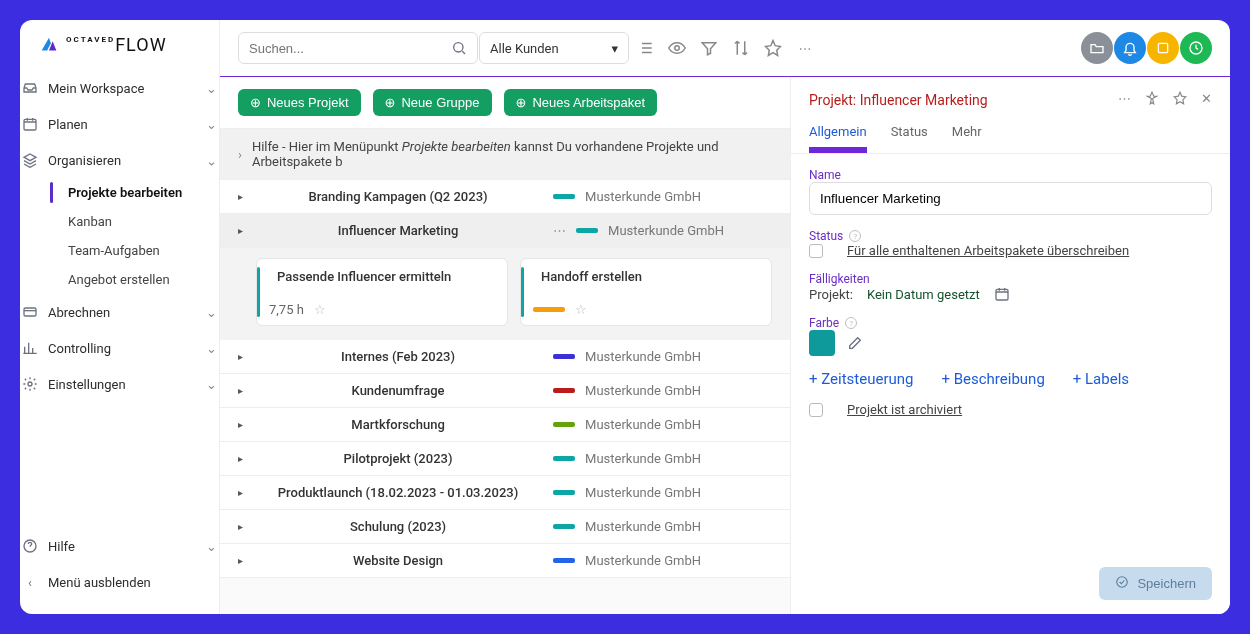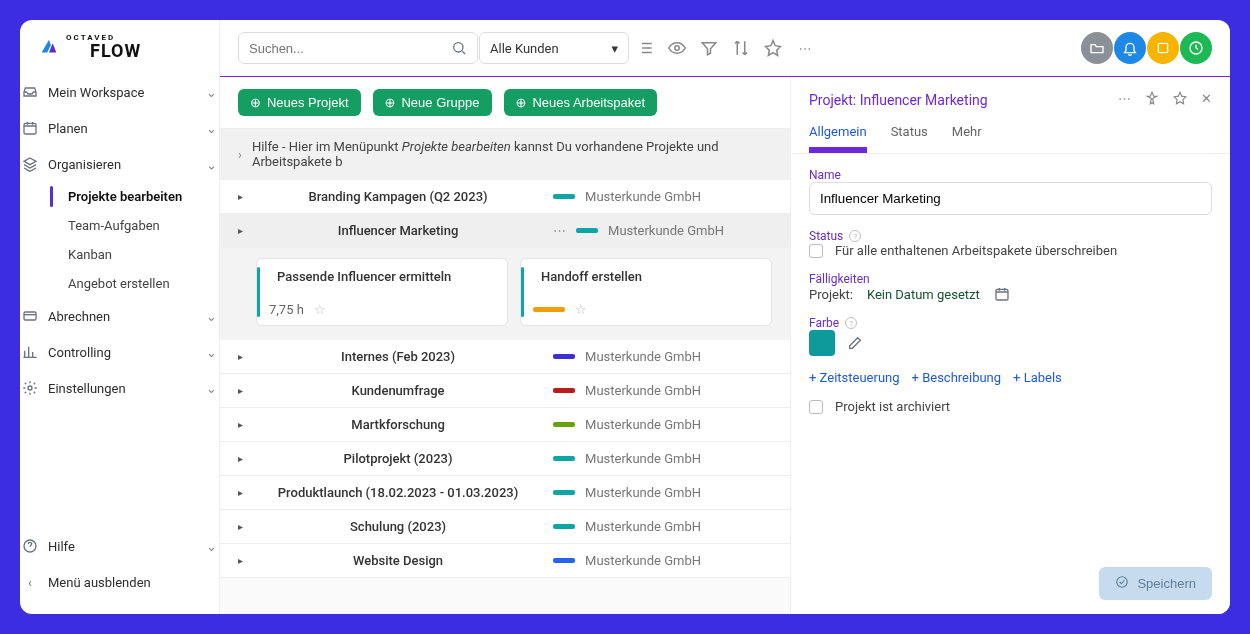--- a/index.html
+++ b/index.html
@@ -32,23 +32,23 @@
     .logo {
       display: flex;
       align-items: center;
       gap: 6px;
       padding: 0 18px 14px;
     }
     .logo-mark {
       width: 22px;
       height: 22px;
     }
-    .logo-text { display:flex; flex-direction:column; line-height:1; }
+    .logo-text { display:flex; flex-direction:row; line-height:1; }
     .logo-small { font-size: 8px; letter-spacing: 2px; font-weight:700; color:#111; }
-    .logo-big { font-size: 18px; font-weight:700; letter-spacing:1px; color:#111;margin-left:24px; }
+    .logo-big { font-size: 18px; font-weight:400; letter-spacing:1px; color:#111; }
     .nav-item {
       display: flex;
       align-items: center;
       gap: 10px;
       padding: 10px 2px;
       color: #2d2d2d;
       cursor: pointer;
       position: relative;
     }
     .nav-item .chev { margin-left: auto; color:#888; }
@@ -145,42 +145,42 @@
     .card-footer { display:flex; justify-content:flex-start; align-items:center; gap:10px; color:#666;}
     .card-footer .bar { width:32px; height:5px; border-radius:2px; }
     .star { color:#bbb; cursor:pointer; }
     
     .details {
       width:440px; border-left:1px solid #eee; background:#fff; display:flex; flex-direction:column;
     }
     .details-header {
       display:flex; align-items:center; gap:10px; padding: 14px 18px 8px;
     }
-    .details-title { flex:1; font-size:14px; color:#6d28d9; }
+    .details-title { flex:1; font-size:14px; color:#b91c1c; }
     .details-actions { display:flex; gap:14px; color:#888; }
     .details-actions span { cursor:pointer; }
     .tabs {
       display:flex; gap:24px; padding: 0 18px; border-bottom:1px solid #eee;
     }
     .tab {
       padding: 8px 0; cursor:pointer; color:#666; font-size:13px;
     }
     .tab.active { color:#1e5bd6; border-bottom:6px solid #6d28d9; }
     .panel-body { padding: 14px 18px; display:flex; flex-direction:column; gap:14px; font-size:13px;}
     .label { color:#6a2fc4; font-weight:400; font-size:12px; display:flex; align-items:center; gap:6px;}
     .text-input {
       border:1px solid #ddd; border-radius:6px; padding:8px 10px; width:100%;
     }
-    .check-row { display:flex; align-items:center; gap:12px; color:#444; }
+    .check-row { display:flex; align-items:center; gap:24px; color:#444;text-decoration:underline; }
     .checkbox { width:14px; height:14px; border:1px solid #bbb; border-radius:3px; }
     .due-row { display:flex; align-items:center; gap:14px; color:#444;}
     .due-row .none { color:#14532d; }
     .color-row { display:flex; align-items:center; gap:12px; }
     .swatch { width:26px; height:26px; border-radius:4px; background:#0e9a9a; }
-    .add-links { display:flex; gap:12px; color:#1e5bd6; font-size:13px;}
+    .add-links { display:flex; gap:28px; color:#1e5bd6; font-size:15px;}
     .add-links span { cursor:pointer; }
     .save-btn-wrap { display:flex; justify-content:flex-end; padding: 0 18px 14px; margin-top:auto;}
     .save-btn {
       background:#c7dbee; color:#5f7e9a; border:none; border-radius:6px; padding:8px 16px;
       display:inline-flex; align-items:center; gap:8px; font-size:13px; cursor:pointer;
     }
     .info-circle { width:12px;height:12px;border:1px solid #c0c0c0;border-radius:50%;display:inline-flex;align-items:center;justify-content:center;font-size:8px;color:#c0c0c0;}
     em { font-style: italic; }
   </style>
 </head>
@@ -228,22 +228,22 @@
       <span class="icon">
           <svg viewBox="0 0 24 24" fill="none" stroke="currentColor" stroke-width="2">
             <path d="M12 3l9 5-9 5-9-5 9-5zM3 13l9 5 9-5M3 18l9 5 9-5"></path>
           </svg>
         </span>
       <span>Organisieren</span>
       <span class="chev">⌃</span>
     </div>
     <div class="nav-sub">
       <div class="nav-sub-item active">Projekte bearbeiten</div>
+      <div class="nav-sub-item">Kanban</div>
       <div class="nav-sub-item">Team-Aufgaben</div>
-      <div class="nav-sub-item">Kanban</div>
       <div class="nav-sub-item">Angebot erstellen</div>
     </div>
 
     <div class="nav-item">
       <span class="icon">
           <svg viewBox="0 0 24 24" fill="none" stroke="currentColor" stroke-width="2">
             <rect x="3" y="6" width="18" height="12" rx="2"></rect>
             <path d="M3 10h18"></path>
           </svg>
         </span>

